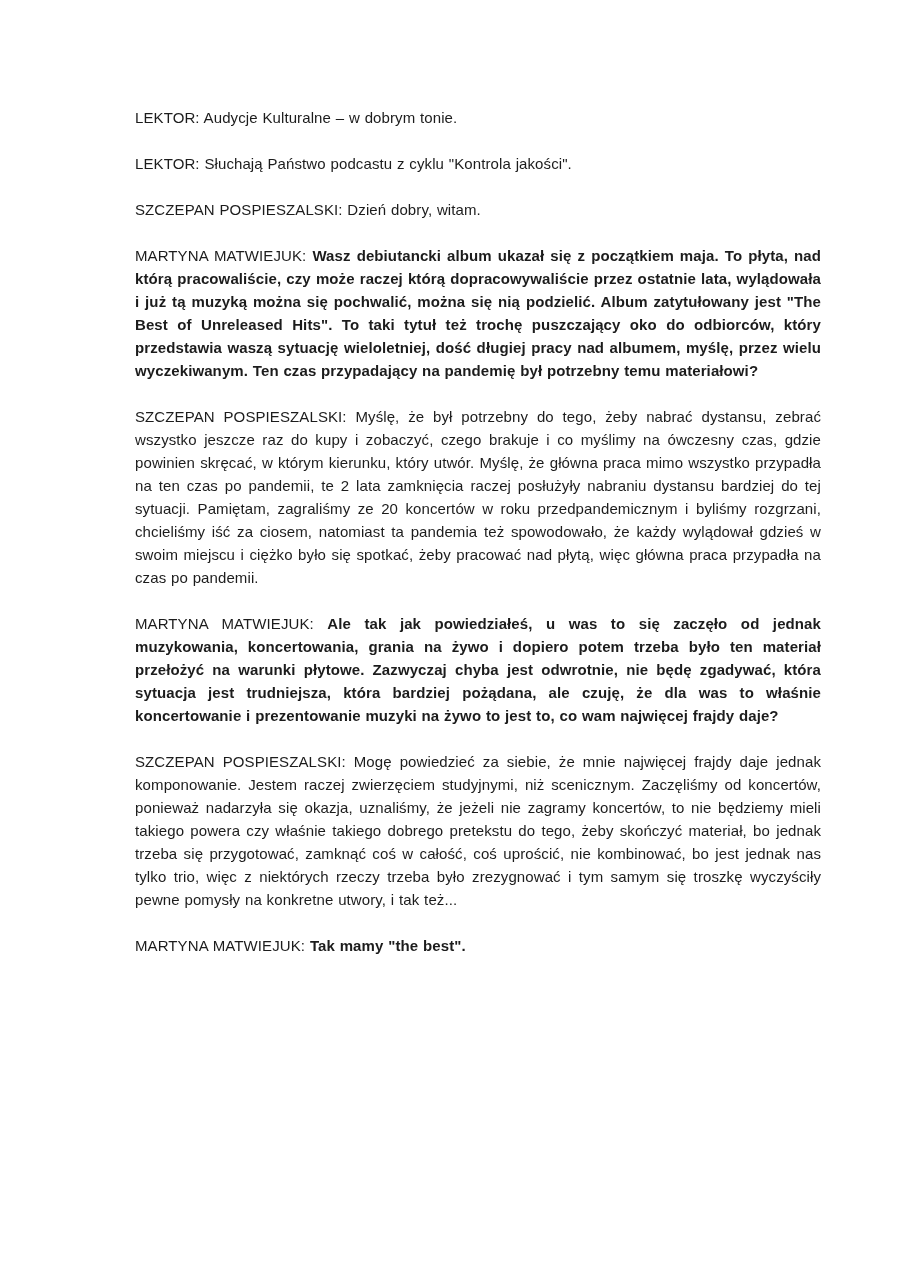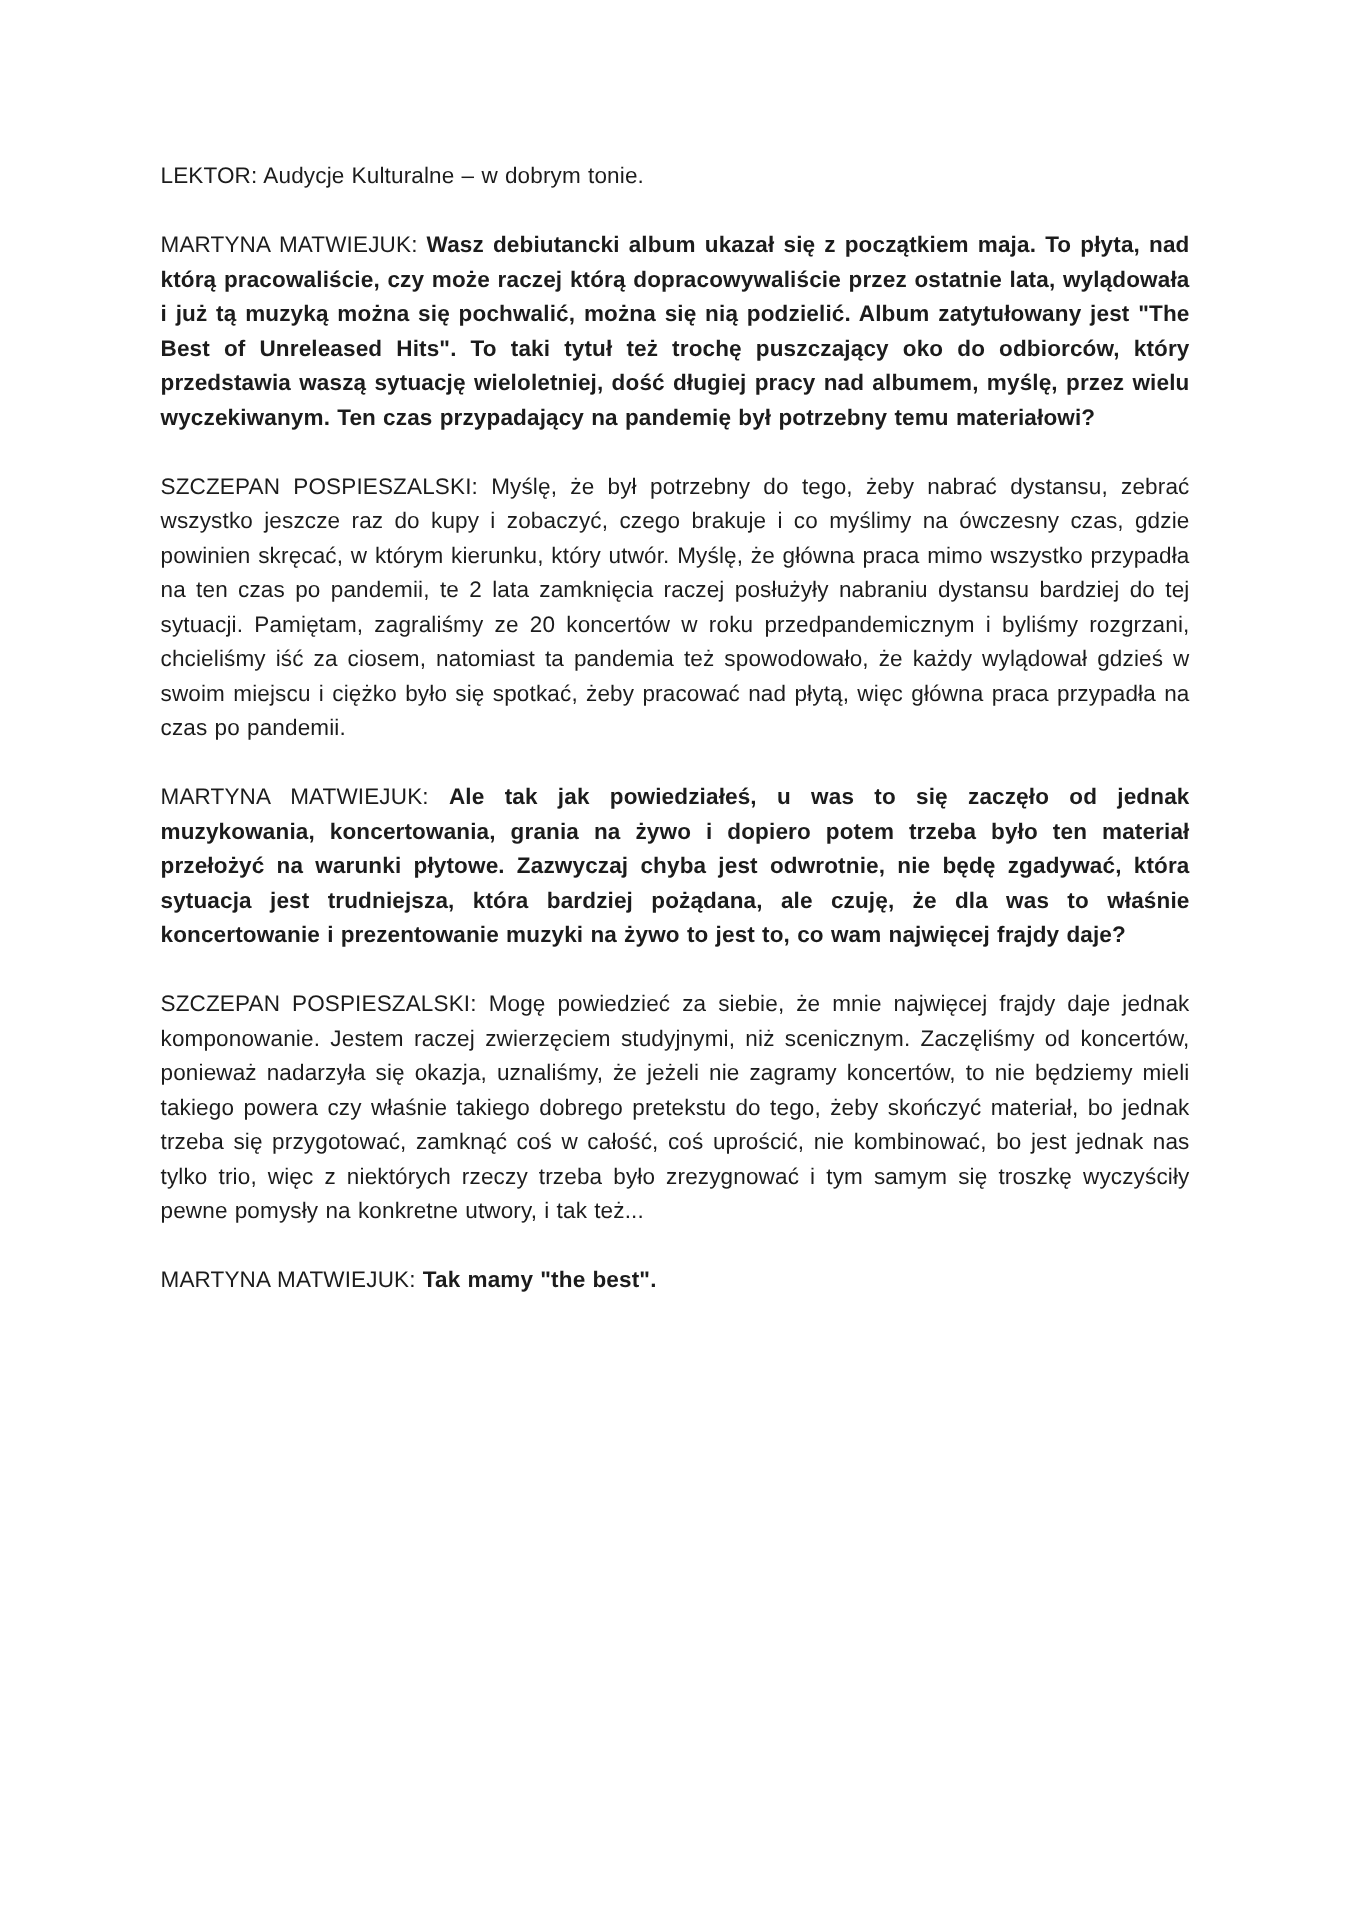--- a/index.html
+++ b/index.html
@@ -16,20 +16,21 @@
   }
   .page {
     box-sizing: border-box;
     width: 900px;
     height: 1273px;
     padding: 106px 107px 60px 107px;
     background: #ffffff;
   }
   .content {
     width: 686px;
+    margin-left: 28px;
   }
   .para {
     margin: 0 0 23px 0;
     font-size: 15px;
     line-height: 23px;
     text-align: justify;
     letter-spacing: 0.1px;
     word-spacing: 0.5px;
   }
   .para:last-child {
@@ -44,19 +45,21 @@
   .speech.bold {
     font-weight: bold;
   }
 </style>
 </head>
 <body>
 
 <main class="page">
   <section class="content" id="paragraphs">
       <p class="para"><span class="speaker">LEKTOR:</span> <span class="speech">Audycje Kulturalne – w dobrym tonie.</span></p>
+      <p class="para"><span class="speaker">LEKTOR:</span> <span class="speech">Słuchają Państwo podcastu z cyklu "Kontrola jakości".</span></p>
+      <p class="para"><span class="speaker">SZCZEPAN POSPIESZALSKI:</span> <span class="speech">Dzień dobry, witam.</span></p>
       <p class="para"><span class="speaker">MARTYNA MATWIEJUK:</span> <span class="speech bold">Wasz debiutancki album ukazał się z początkiem maja. To płyta, nad którą pracowaliście, czy może raczej którą dopracowywaliście przez ostatnie lata, wylądowała i już tą muzyką można się pochwalić, można się nią podzielić. Album zatytułowany jest "The Best of Unreleased Hits". To taki tytuł też trochę puszczający oko do odbiorców, który przedstawia waszą sytuację wieloletniej, dość długiej pracy nad albumem, myślę, przez wielu wyczekiwanym. Ten czas przypadający na pandemię był potrzebny temu materiałowi?</span></p>
       <p class="para"><span class="speaker">SZCZEPAN POSPIESZALSKI:</span> <span class="speech">Myślę, że był potrzebny do tego, żeby nabrać dystansu, zebrać wszystko jeszcze raz do kupy i zobaczyć, czego brakuje i co myślimy na ówczesny czas, gdzie powinien skręcać, w którym kierunku, który utwór. Myślę, że główna praca mimo wszystko przypadła na ten czas po pandemii, te 2 lata zamknięcia raczej posłużyły nabraniu dystansu bardziej do tej sytuacji. Pamiętam, zagraliśmy ze 20 koncertów w roku przedpandemicznym i byliśmy rozgrzani, chcieliśmy iść za ciosem, natomiast ta pandemia też spowodowało, że każdy wylądował gdzieś w swoim miejscu i ciężko było się spotkać, żeby pracować nad płytą, więc główna praca przypadła na czas po pandemii.</span></p>
       <p class="para"><span class="speaker">MARTYNA MATWIEJUK:</span> <span class="speech bold">Ale tak jak powiedziałeś, u was to się zaczęło od jednak muzykowania, koncertowania, grania na żywo i dopiero potem trzeba było ten materiał przełożyć na warunki płytowe. Zazwyczaj chyba jest odwrotnie, nie będę zgadywać, która sytuacja jest trudniejsza, która bardziej pożądana, ale czuję, że dla was to właśnie koncertowanie i prezentowanie muzyki na żywo to jest to, co wam najwięcej frajdy daje?</span></p>
       <p class="para"><span class="speaker">SZCZEPAN POSPIESZALSKI:</span> <span class="speech">Mogę powiedzieć za siebie, że mnie najwięcej frajdy daje jednak komponowanie. Jestem raczej zwierzęciem studyjnymi, niż scenicznym. Zaczęliśmy od koncertów, ponieważ nadarzyła się okazja, uznaliśmy, że jeżeli nie zagramy koncertów, to nie będziemy mieli takiego powera czy właśnie takiego dobrego pretekstu do tego, żeby skończyć materiał, bo jednak trzeba się przygotować, zamknąć coś w całość, coś uprościć, nie kombinować, bo jest jednak nas tylko trio, więc z niektórych rzeczy trzeba było zrezygnować i tym samym się troszkę wyczyściły pewne pomysły na konkretne utwory, i tak też...</span></p>
       <p class="para"><span class="speaker">MARTYNA MATWIEJUK:</span> <span class="speech bold">Tak mamy "the best".</span></p>
     </section>
 </main>
 
 </body></html>

